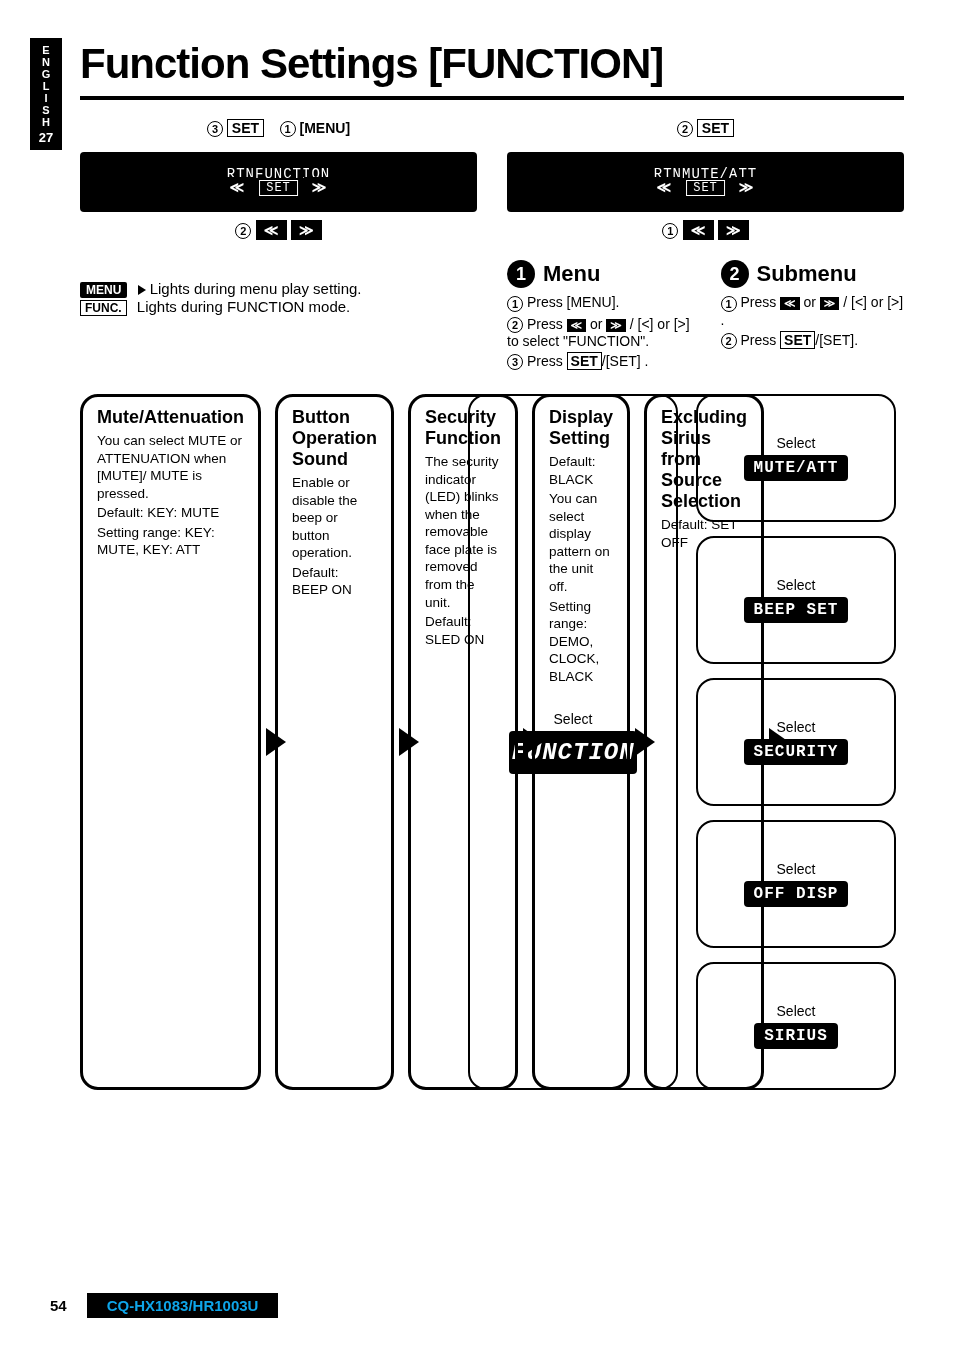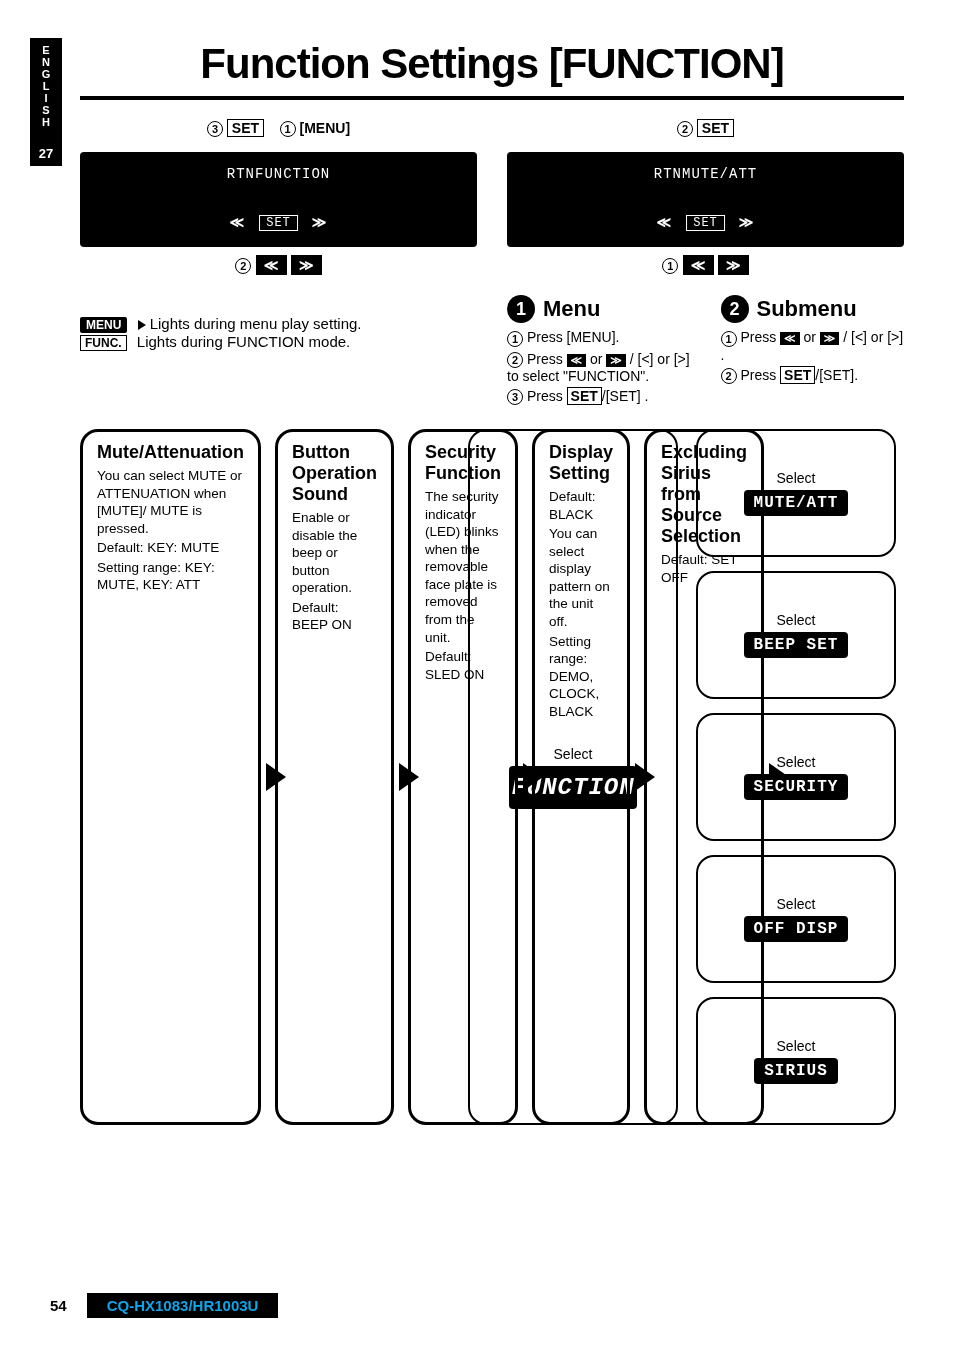--- a/index.html
+++ b/index.html
@@ -23,27 +23,26 @@
     top: 38px;
     width: 32px;
     background: #000;
     color: #fff;
     text-align: center;
     font-size: 11px;
     font-weight: bold;
     padding: 6px 0;
     line-height: 12px;
   }
-  .side-tab .num { margin-top: 20px; font-size: 13px; }
+  .side-tab .num { margin-top: 4px; font-size: 13px; }
   .title {
     margin: 0 0 8px 50px;
     font-size: 42px;
     font-weight: bold;
     letter-spacing: -1px;
-    text-align: center;
   }
   .title-rule {
     margin-left: 50px;
     border: 0;
     border-top: 4px solid #000;
     margin-bottom: 20px;
   }
   .top-row { display: flex; gap: 30px; margin-left: 50px; }
   .device-block { flex: 1; }
   .callouts { text-align: center; font-size: 14px; margin-bottom: 15px; }
@@ -54,21 +53,21 @@
     border: 1.2px solid #000;
     border-radius: 50%;
     text-align: center;
     line-height: 14px;
     font-size: 11px;
     font-weight: bold;
     vertical-align: middle;
   }
   .device {
     background: #000;
-    height: 95px;
+    height: 60px;
     border-radius: 4px;
     position: relative;
     color: #fff;
     font-family: "Courier New", monospace;
     font-size: 16px;
     display: flex;
     align-items: center;
     justify-content: center;
     letter-spacing: 1px;
   }

